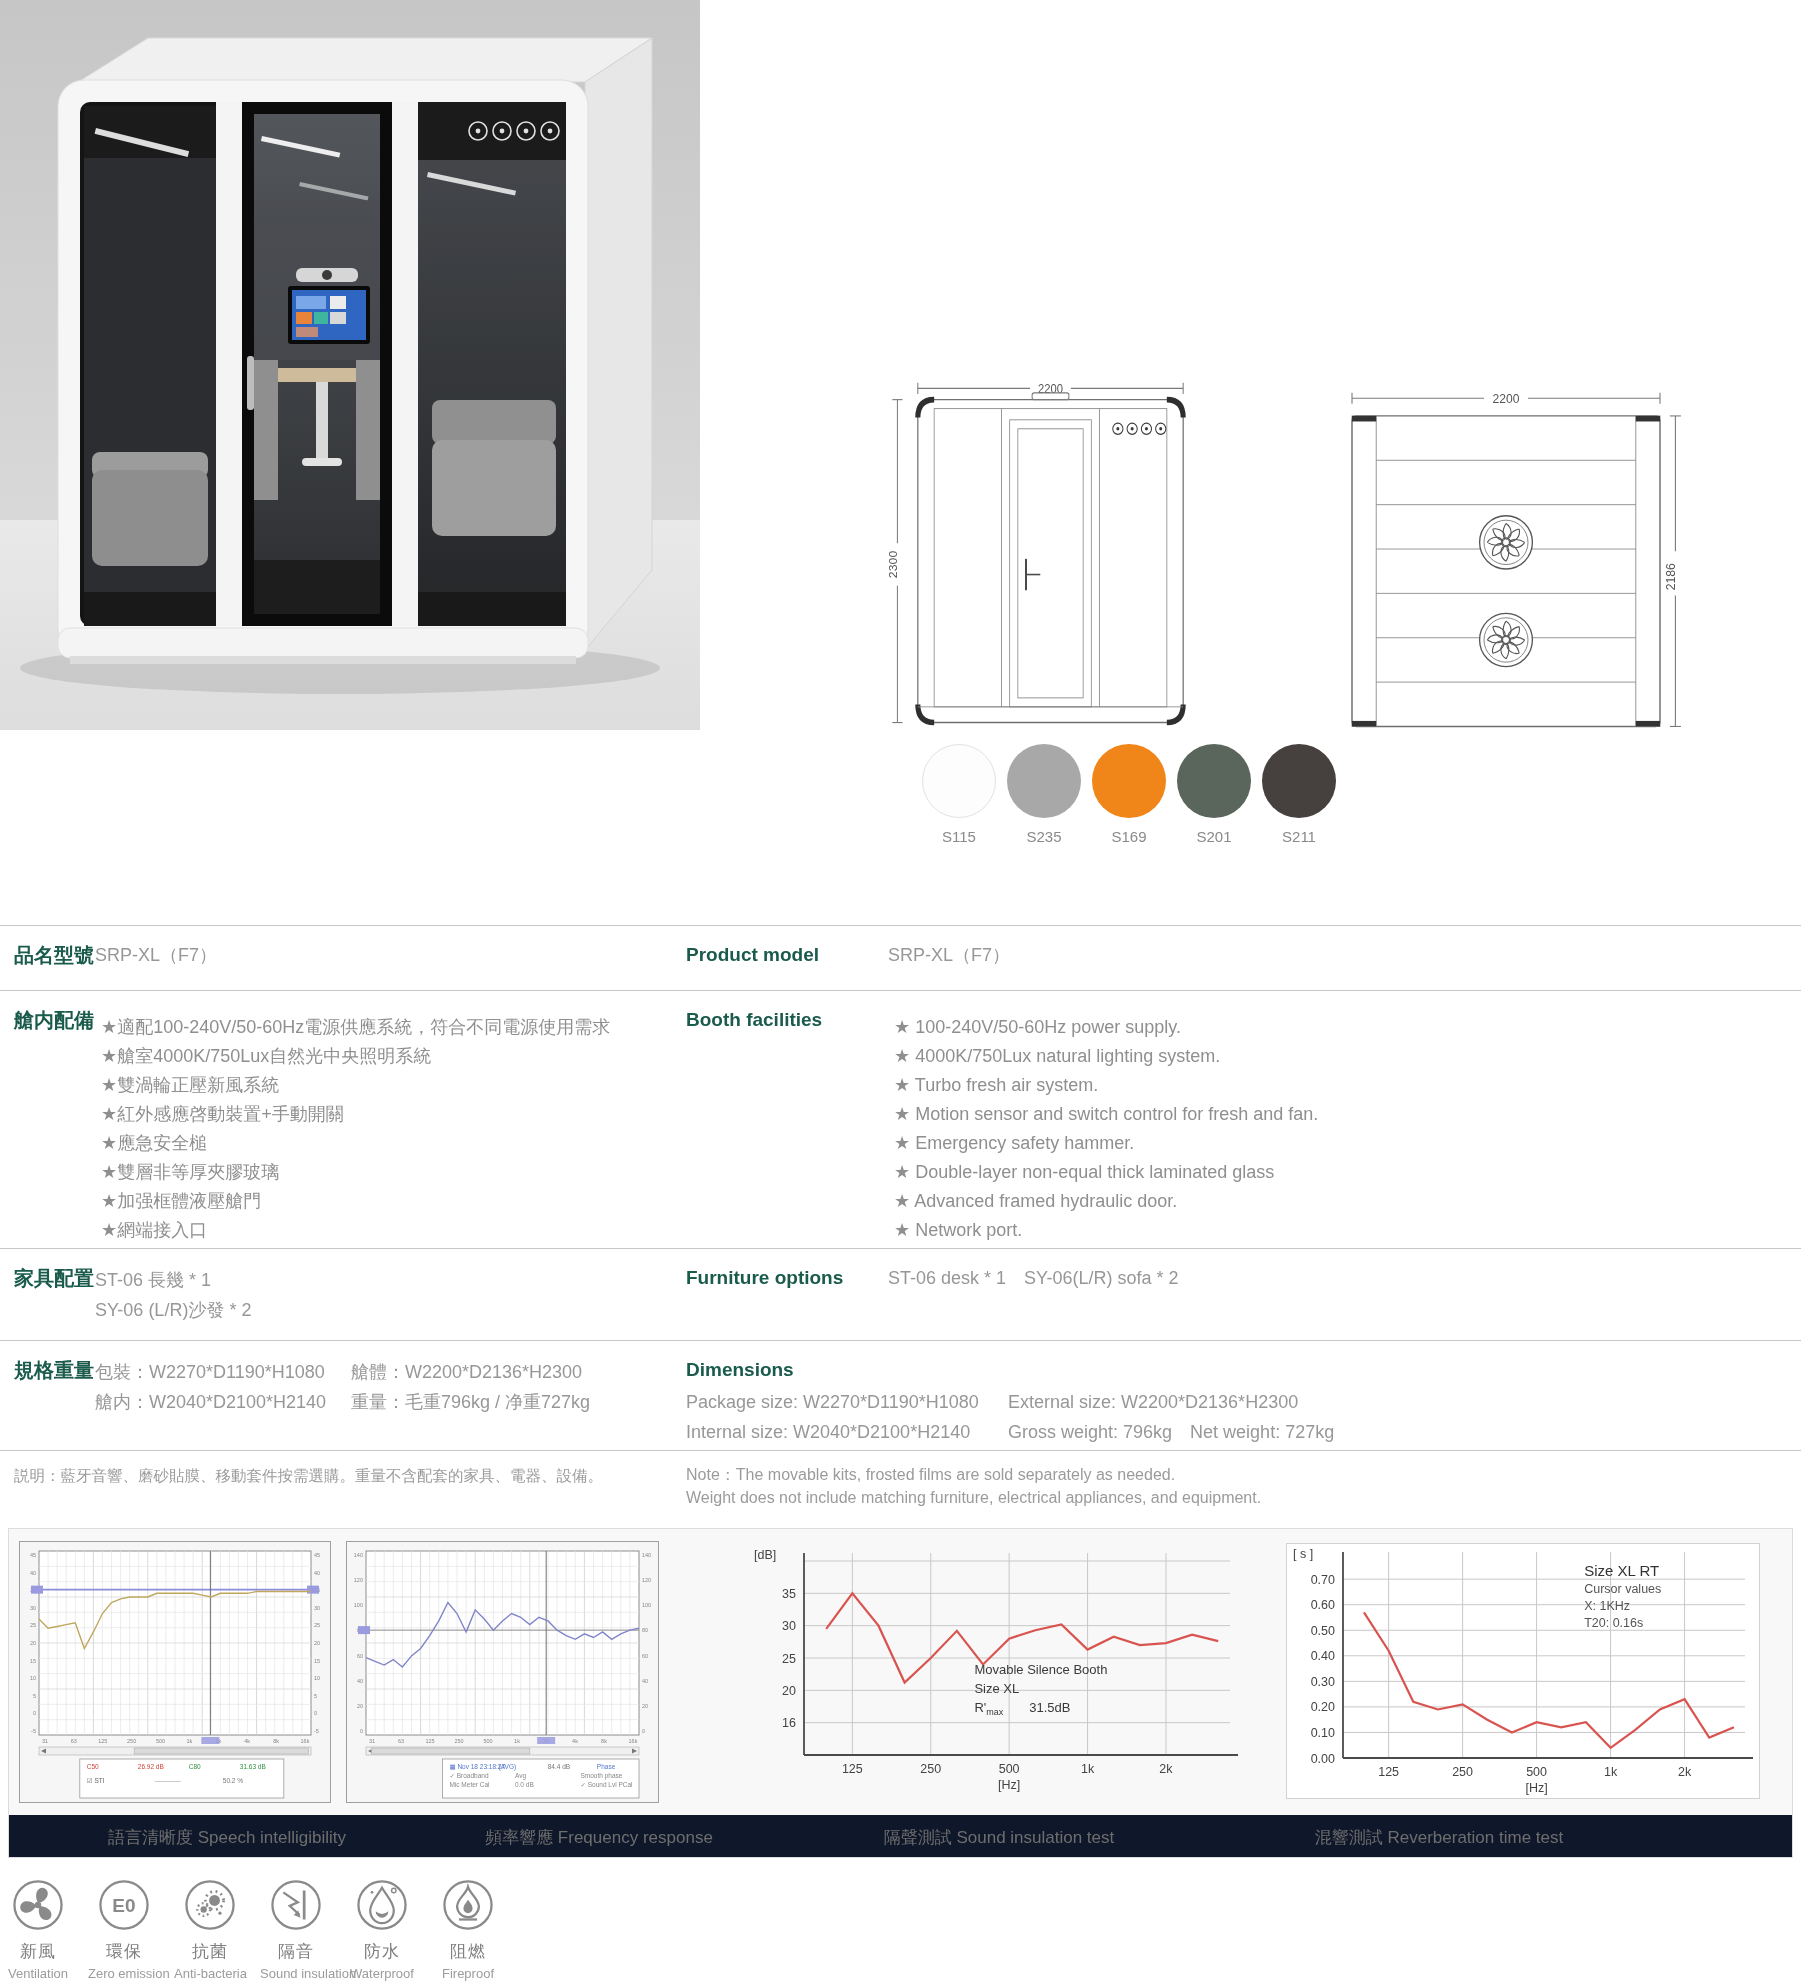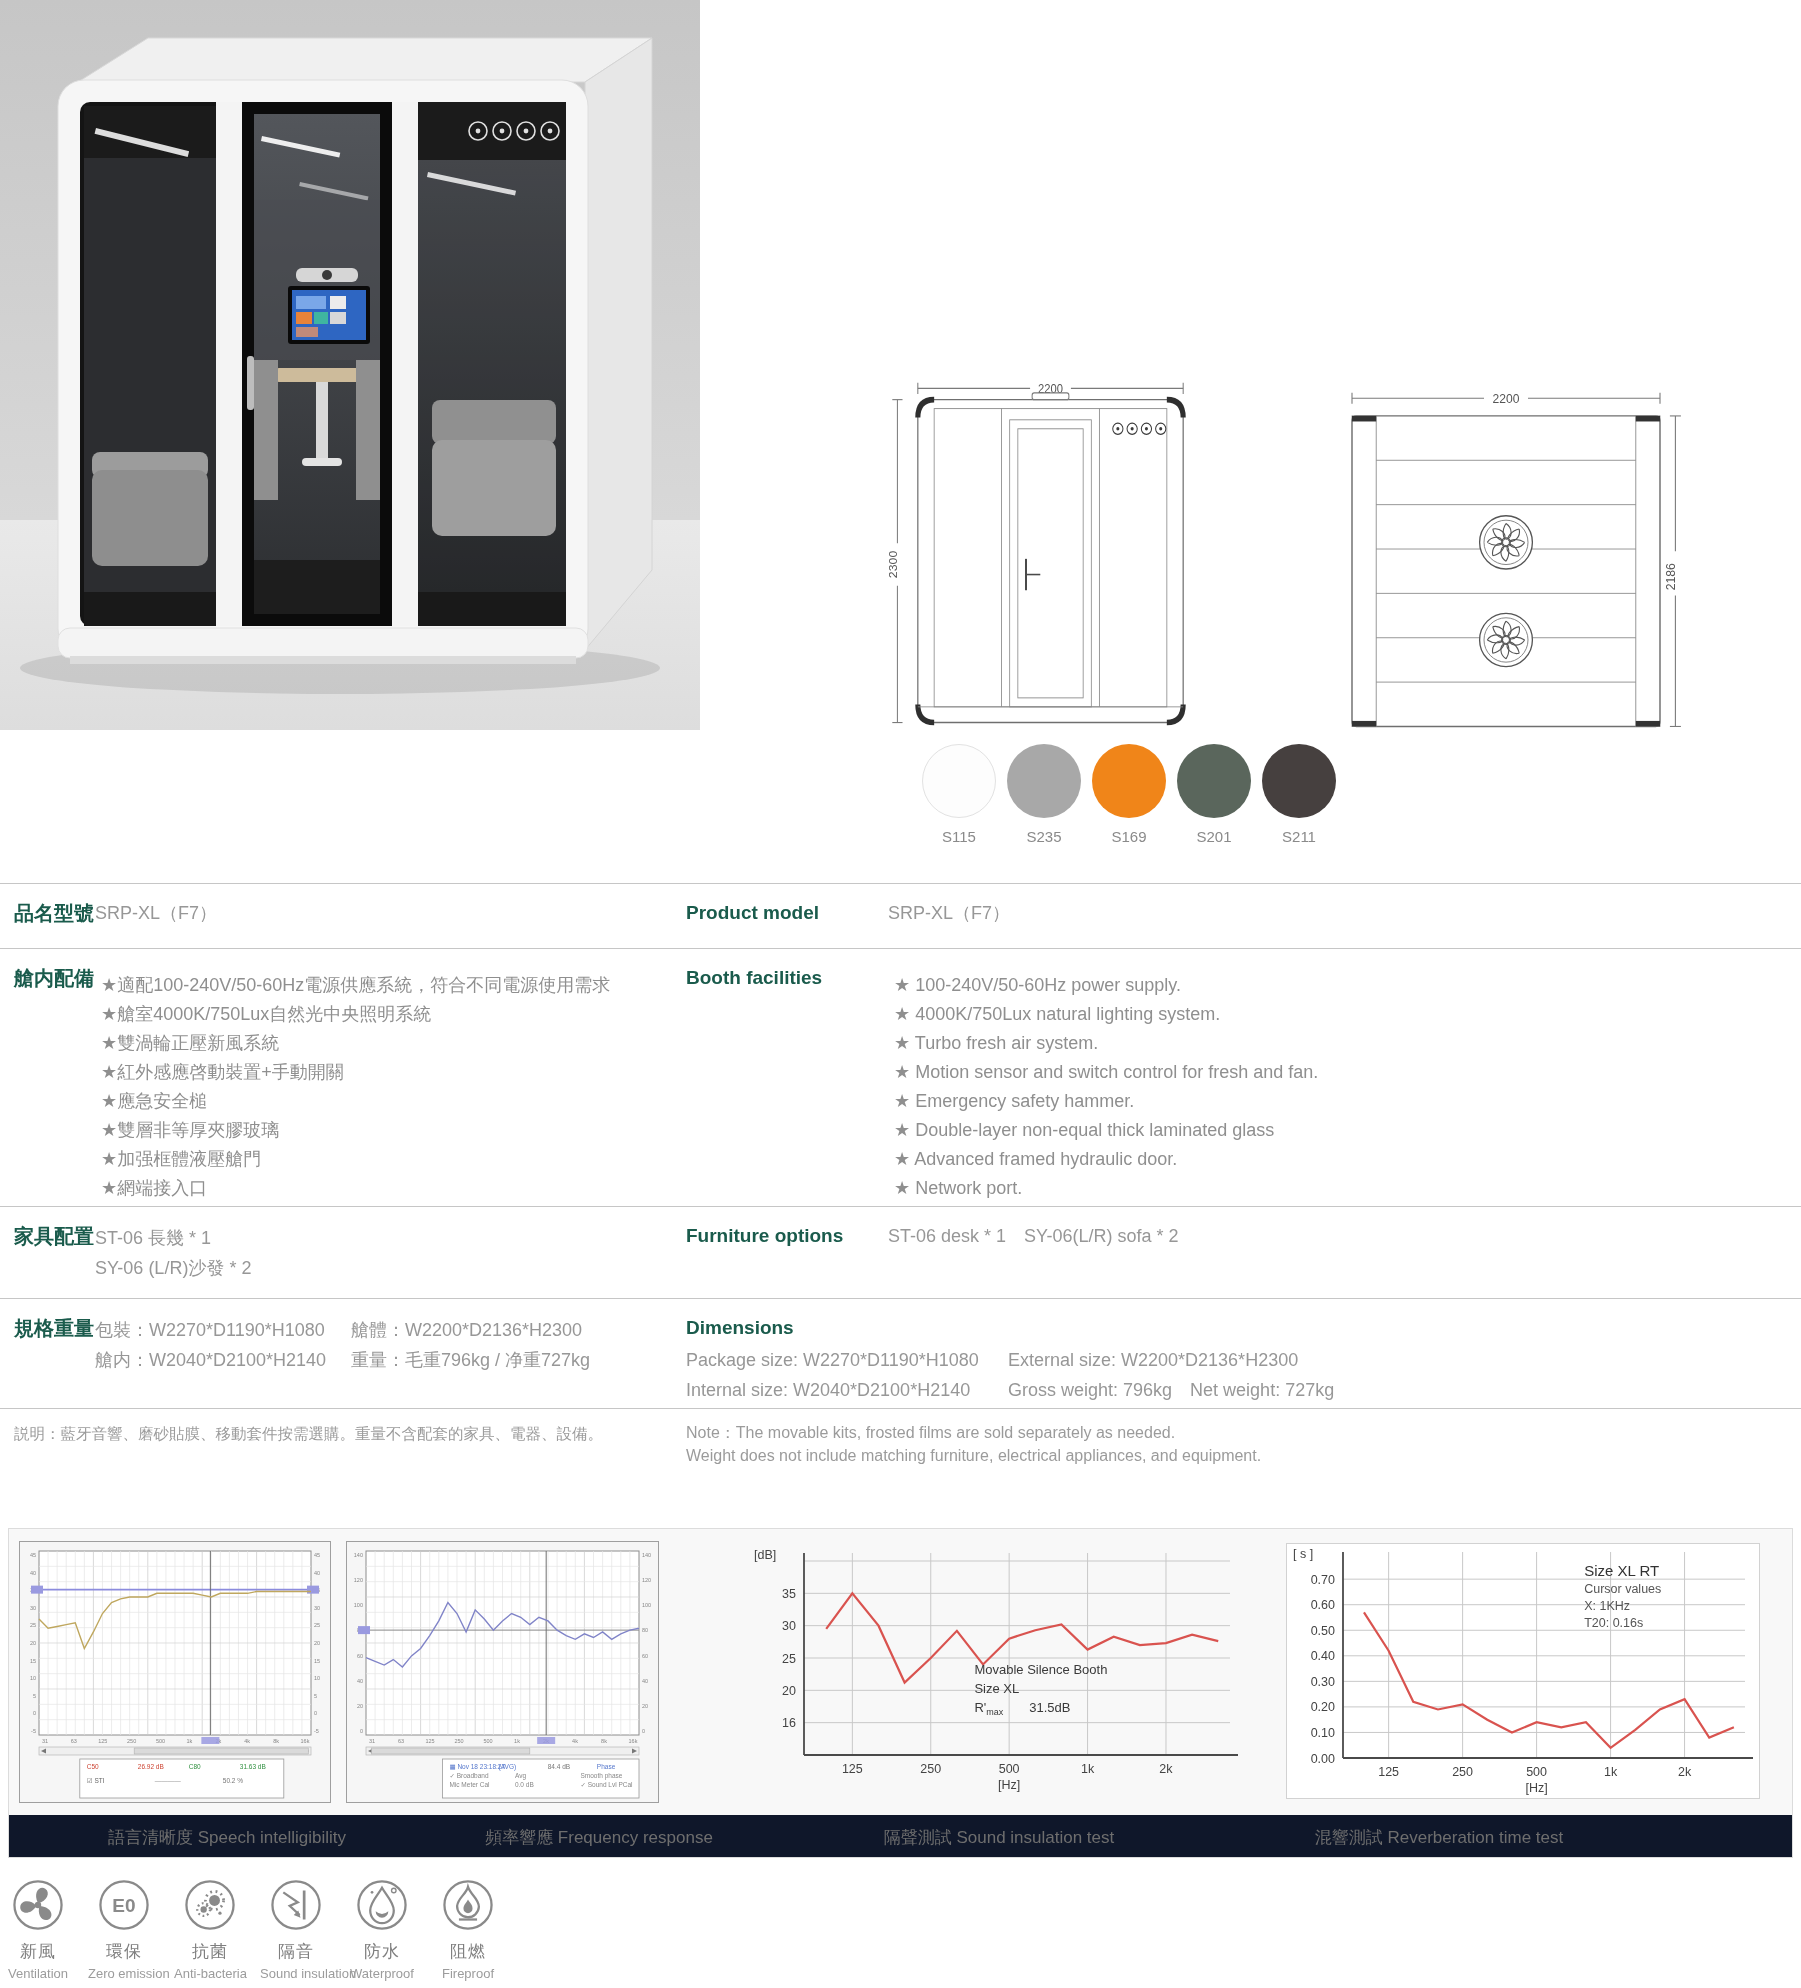--- a/index.html
+++ b/index.html
@@ -15,21 +15,21 @@
   .dimtext{font-size:11px;fill:#555;}
   .thin{stroke:#8a8a8a;stroke-width:0.8;fill:none;}
   .outline{stroke:#6f6f6f;stroke-width:1.2;fill:#ffffff;}
   
   .swatches{position:absolute;left:922px;top:744px;display:flex;gap:11px;}
   .swatch{width:74px;text-align:center;}
   .swatch .dot{width:74px;height:74px;border-radius:50%;box-sizing:border-box;}
   .swatch .dot.light{border:1px solid #e2e2e2;}
   .swatch .code{margin-top:10px;font-size:15px;color:#8a8a8a;}
   
-  .spec-table{position:absolute;left:0;top:883px;width:1801px;}
+  .spec-table{position:absolute;left:0;top:925px;width:1801px;}
   .spec-row{display:grid;grid-template-columns:680px 1121px;border-top:1px solid #c6c6c6;box-sizing:border-box;}
   .zh-cell{padding:16px 0 0 14px;display:flex;align-items:flex-start;}
   .en-cell{padding:16px 0 0 6px;display:flex;align-items:flex-start;gap:40px;}
   .en-cell.block{display:block;}
   .zh-label{width:81px;flex:none;color:#1a5b4c;font-weight:bold;font-size:20px;line-height:26px;}
   .en-label{width:162px;flex:none;color:#1a5b4c;font-weight:bold;font-size:19px;line-height:26px;}
   .val{color:#979797;font-size:18px;line-height:26px;}
   ul.plain{list-style:none;margin:6px;padding:0;}
   ul.plain li{color:#8f8f8f;font-size:18px;line-height:29px;white-space:nowrap;}
   .lines div{color:#979797;font-size:18px;line-height:30px;white-space:nowrap;}

